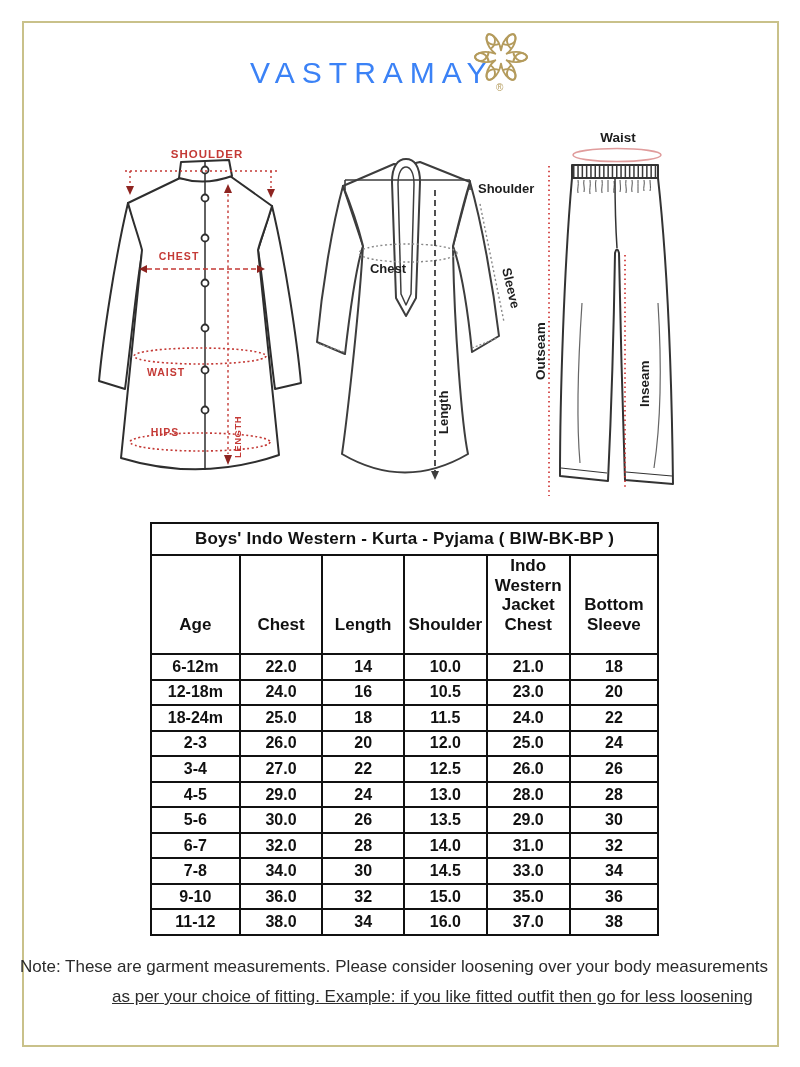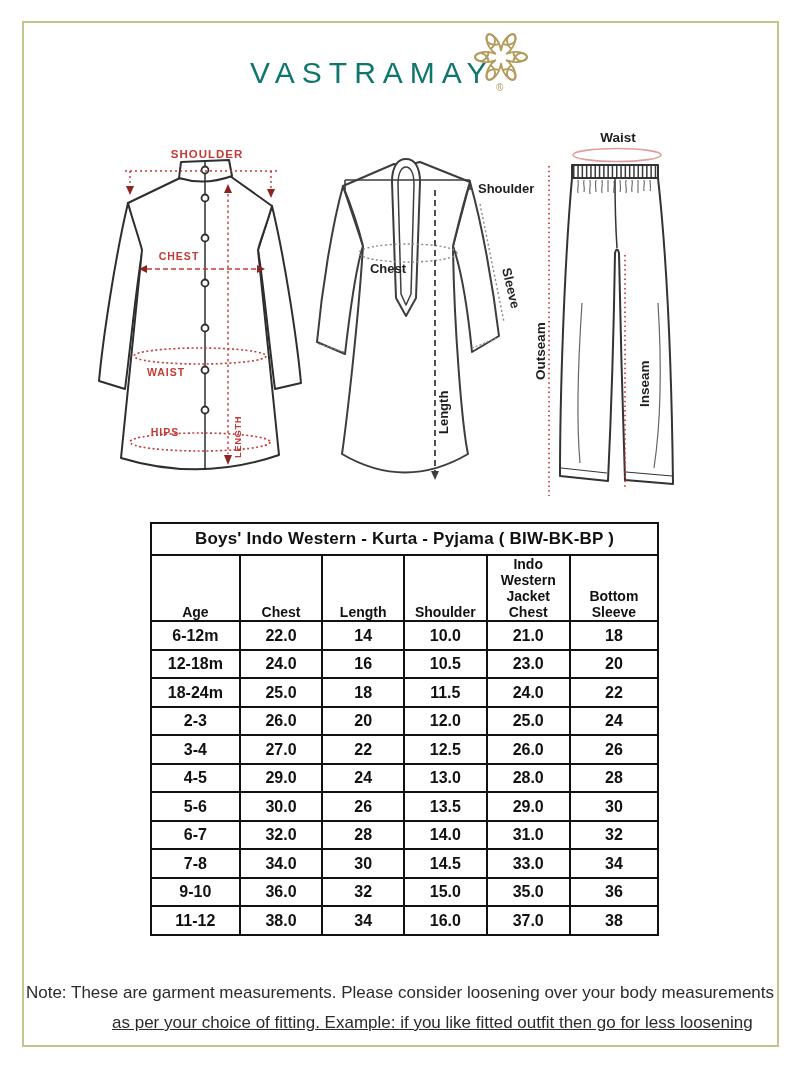--- a/index.html
+++ b/index.html
@@ -7,50 +7,50 @@
     width:800px;height:1067px;position:relative;background:#ffffff;
     font-family:"Liberation Sans",sans-serif;overflow:hidden;
   }
   .frame{
     position:absolute;left:22px;top:21px;width:753px;height:1022px;
     border:2px solid #c9c18a;pointer-events:none;
   }
   
   .logo-text{
     position:absolute;left:250px;top:56px;
-    font-size:30px;letter-spacing:7px;color:#0f766e;font-weight:400;
+    font-size:30px;letter-spacing:7px;color:#3b82f6;font-weight:400;
     white-space:nowrap;
   }
   .logo-icon{position:absolute;left:468px;top:24px;width:66px;height:66px;}
   .reg-mark{position:absolute;left:496px;top:82px;font-size:10px;color:#b49b5c;}
   
   svg text{font-family:"Liberation Sans",sans-serif;}
   .diagram{position:absolute;}
   
   table.size{
     position:absolute;left:150px;top:522px;width:509px;height:414px;
     border-collapse:collapse;table-layout:fixed;color:#111;
   }
   table.size th,table.size td{
     border:2px solid #111;text-align:center;vertical-align:middle;
     padding:0;font-weight:bold;
   }
   table.size .title-row th{font-size:17px;height:30px;letter-spacing:0.2px;}
   table.size .unit-row th{font-size:13.5px;height:23px;}
   table.size .cols-row th{
-    font-size:14px;height:52px;vertical-align:bottom;
-    padding-bottom:0;white-space:pre-line;line-height:1.15;
+    font-size:17px;height:52px;vertical-align:bottom;
+    padding-bottom:19px;white-space:pre-line;line-height:1.15;
   }
   table.size tbody td{font-size:16px;}
   
   .note{
     position:absolute;left:20px;top:952px;width:760px;
     font-size:17px;color:#2b2b2b;line-height:30px;
   }
-  .note .l1{text-align:center;margin-top:26px;}
+  .note .l1{text-align:left;}
   .note .l2{text-align:left;padding-left:92px;text-decoration:underline;}
 </style>
 </head>
 <body>
 
 <div class="frame"></div>
 
 <div>
   <div class="logo-text">VASTRAMAY</div>
   <svg class="logo-icon" viewBox="0 0 60 60">

